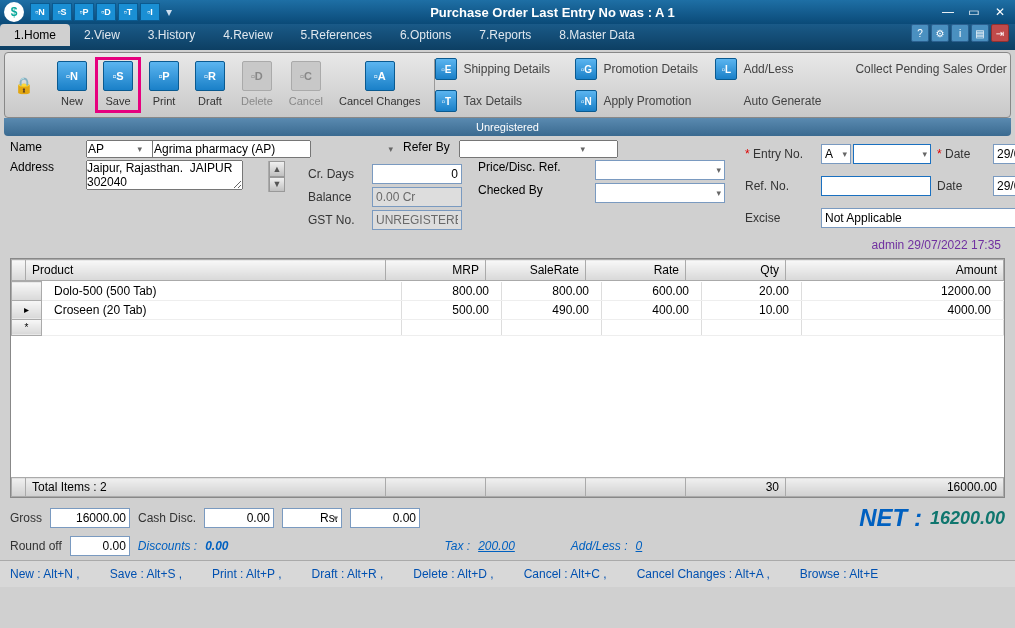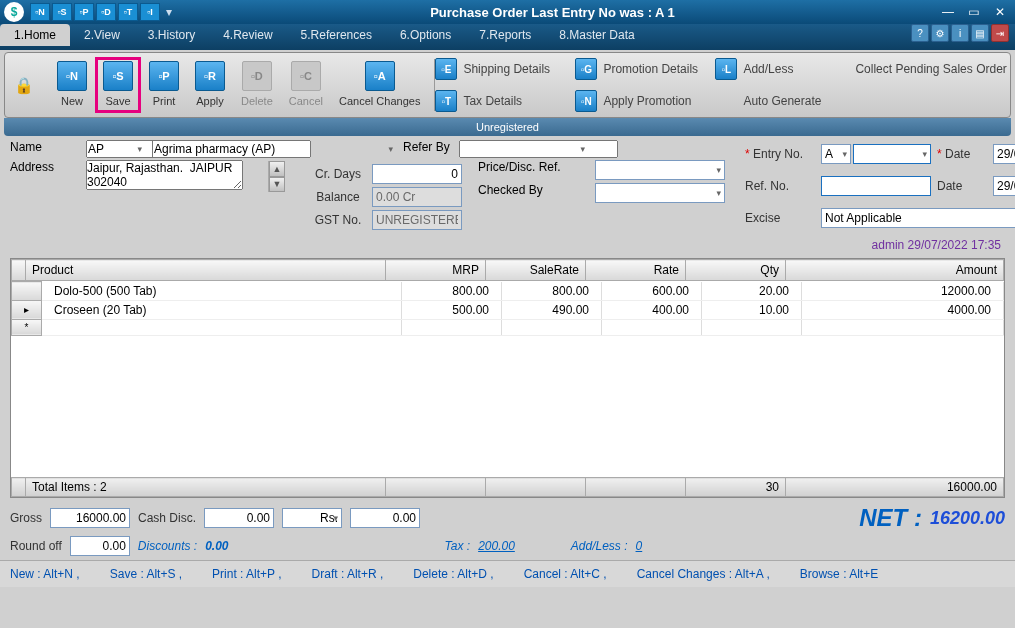--- a/index.html
+++ b/index.html
@@ -34,21 +34,21 @@
 .side-item .ico { width:22px; height:22px; background:linear-gradient(#5bb5f0,#1a80c8); border:1px solid #0a5a90; display:flex; align-items:center; justify-content:center; color:#fff; font-weight:bold; font-size:10px; border-radius:2px; }
 .side-item.noicon .ico { background:none; border:none; }
 .side-item .lbl { font-size:12px; color:#444; }
 .lock-ico { width:22px; height:22px; display:flex; align-items:center; justify-content:center; color:#888; font-size:16px; }
 
 
 .unreg { height:18px; background:linear-gradient(#5a8ab0,#3a6a90); color:#fff; text-align:center; font-size:11px; line-height:18px; margin: 0 4px; border-radius:0 0 4px 4px; }
 
 
 .form { padding:4px 10px; display:grid; grid-template-columns: 80px 360px 80px 140px auto; gap:3px 6px; align-items:center; }
-.form .lbl { font-size:12px; color:#333; white-space:nowrap;text-align:center; }
+.form .lbl { font-size:12px; color:#333; white-space:nowrap; }
 .form input, .form select { height:20px; border:1px solid #7a9ac0; padding:0 3px; background:#fff; font-size:12px; width:100%; }
 .right-form { display:grid; grid-template-columns: 70px 110px 50px 90px; gap:3px 6px; align-items:center; padding:4px 10px; }
 .right-form input, .right-form select { height:20px; border:1px solid #7a9ac0; padding:0 3px; background:#fff; font-size:12px; width:100%; }
 .right-form .lbl { font-size:12px; color:#333; white-space:nowrap; }
 .right-form .req::before { content:"* "; color:#d00; }
 .form-row { display:flex; }
 .form-row > div:first-child { flex: 0 0 660px; }
 .form-row > div:last-child { flex:1; }
 
 .subform { display:grid; grid-template-columns: 60px 90px; gap:3px 4px; align-items:center; margin-left:6px; }
@@ -74,21 +74,21 @@
 
 .footer { padding:4px 10px; display:flex; align-items:center; gap:8px; position:relative; }
 .footer .lbl { font-size:12px; color:#333; }
 .footer input { height:20px; border:1px solid #7a9ac0; padding:0 3px; text-align:right; font-size:12px; }
 .footer .sel { height:20px; width:60px; }
 .footer .disc-lbl { color:#0060c0; font-style:italic; }
 .footer .disc-val { color:#0060c0; font-style:italic; font-weight:bold; }
 .footer .tax-lbl { color:#0060c0; font-style:italic; }
 .footer .tax-val { color:#0060c0; font-style:italic; text-decoration:underline; }
 .footer .net-lbl { color:#0060c0; font-style:italic; font-weight:bold; font-size:24px; }
-.footer .net-val { color:#1d4ed8; font-style:italic; font-weight:bold; font-size:18px; }
+.footer .net-val { color:#0f766e; font-style:italic; font-weight:bold; font-size:18px; }
 
 
 .hotkeys { padding:6px 10px; display:flex; gap:30px; font-size:12px; color:#0050b0; border-top:1px solid #aaa; background:#d8d8d8; }
 .hotkeys span { white-space:nowrap; }
 .combo-arrow { position:relative; }
 .combo-arrow::after { content:"▾"; position:absolute; right:4px; top:50%; transform:translateY(-50%); color:#666; font-size:9px; pointer-events:none; }
 input.highlight { border:1px solid #1a70c0 !important; background:#fff; }
 input.readonly-gray { background:#ddd; color:#6a6a6a; }
 .scrollbar { width:17px; background:linear-gradient(90deg,#e8e8e8,#c8c8c8); border-left:1px solid #aaa; display:flex; flex-direction:column; }
 .scrollbar .sbtn { height:17px; background:linear-gradient(#f0f0f0,#c0c0c0); border:1px solid #999; display:flex; align-items:center; justify-content:center; font-size:9px; color:#555; }
@@ -142,21 +142,21 @@
     <div class="ribbon-btn save">
         <div class="ico">▫S</div>
         <div class="lbl">Save</div>
       </div>
     <div class="ribbon-btn">
         <div class="ico">▫P</div>
         <div class="lbl">Print</div>
       </div>
     <div class="ribbon-btn">
         <div class="ico">▫R</div>
-        <div class="lbl">Apply</div>
+        <div class="lbl">Draft</div>
       </div>
     <div class="ribbon-btn disabled">
         <div class="ico">▫D</div>
         <div class="lbl">Delete</div>
       </div>
     <div class="ribbon-btn disabled">
         <div class="ico">▫C</div>
         <div class="lbl">Cancel</div>
       </div>
     <div class="ribbon-btn">

